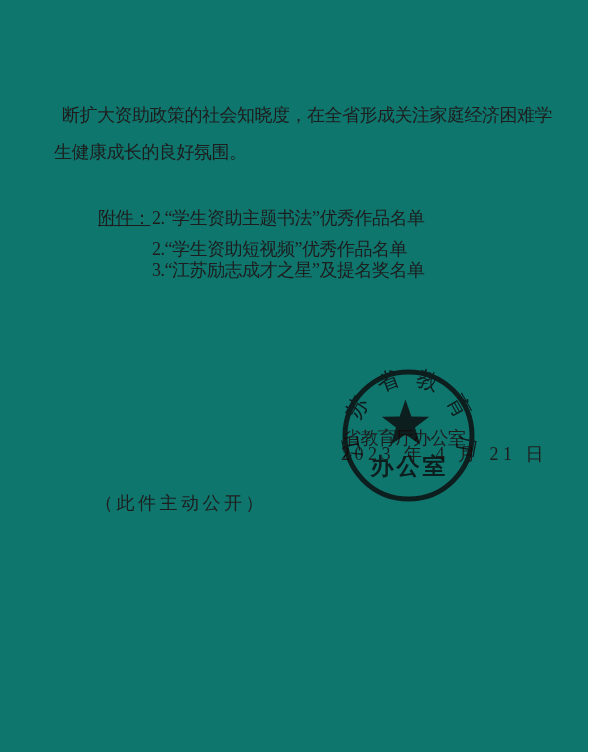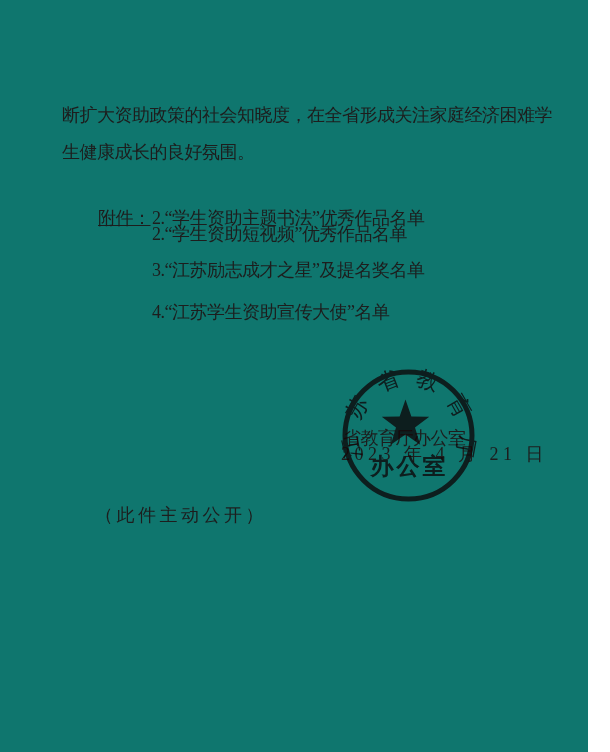--- a/index.html
+++ b/index.html
@@ -32,32 +32,31 @@
     font-family:"Liberation Serif","DejaVu Serif",serif;
     fill:#c9242b;
   }
 </style>
 </head>
 <body>
 
 <div class="page">
 
   <div class="t" style="left:62px;top:105px;">断扩大资助政策的社会知晓度，在全省形成关注家庭经济困难学</div>
-  <div class="t" style="left:62px;top:142px;">生健康成长的良好氛围。</div>
+  <div class="t" style="left:54px;top:142px;">生健康成长的良好氛围。</div>
 
   <div class="t" style="left:98px;top:208px;text-decoration:underline;">附件：</div>
   <div class="t" style="left:152px;top:208px;">2.“学生资助主题书法”优秀作品名单</div>
-  <div class="t" style="left:152px;top:224px;">2.“学生资助短视频”优秀作品名单</div>
+  <div class="t" style="left:152px;top:239px;">2.“学生资助短视频”优秀作品名单</div>
   <div class="t" style="left:152px;top:260px;">3.“江苏励志成才之星”及提名奖名单</div>
-  <div class="t" style="left:152px;top:302px;">4.“江苏学生资助宣传大使”名单</div>
 
   <div class="t" style="left:343px;top:428px;text-align:right;">省教育厅办公室</div>
   <div class="t date-line" style="left:341px;top:444px;font-family:Liberation Serif, serif;">2023 年 4 月 21 日</div>
 
-  <div class="t note-line" style="left:95px;top:505px;">（此件主动公开）</div>
+  <div class="t note-line" style="left:95px;top:493px;">（此件主动公开）</div>
 
   <svg class="seal" viewBox="-74.5 -74.5 149 149">
     <circle cx="0" cy="0" r="63.5" fill="none" stroke="#c9242b" stroke-width="5"></circle>
     <defs>
       <path id="sealArc" d="M -46,22 A 51,51 0 1 1 46,22" fill="none"></path>
     </defs>
     <text font-size="22">
       <textPath href="#sealArc" xlink:href="#sealArc" startOffset="1" textLength="202" lengthAdjust="spacing">江苏省教育厅</textPath>
     </text>
     <polygon fill="#c9242b" transform="translate(-3,-11)" points="0,-25 5.88,-8.09 23.78,-7.73 9.51,3.09 14.69,20.23 0,10 -14.69,20.23 -9.51,3.09 -23.78,-7.73 -5.88,-8.09">

